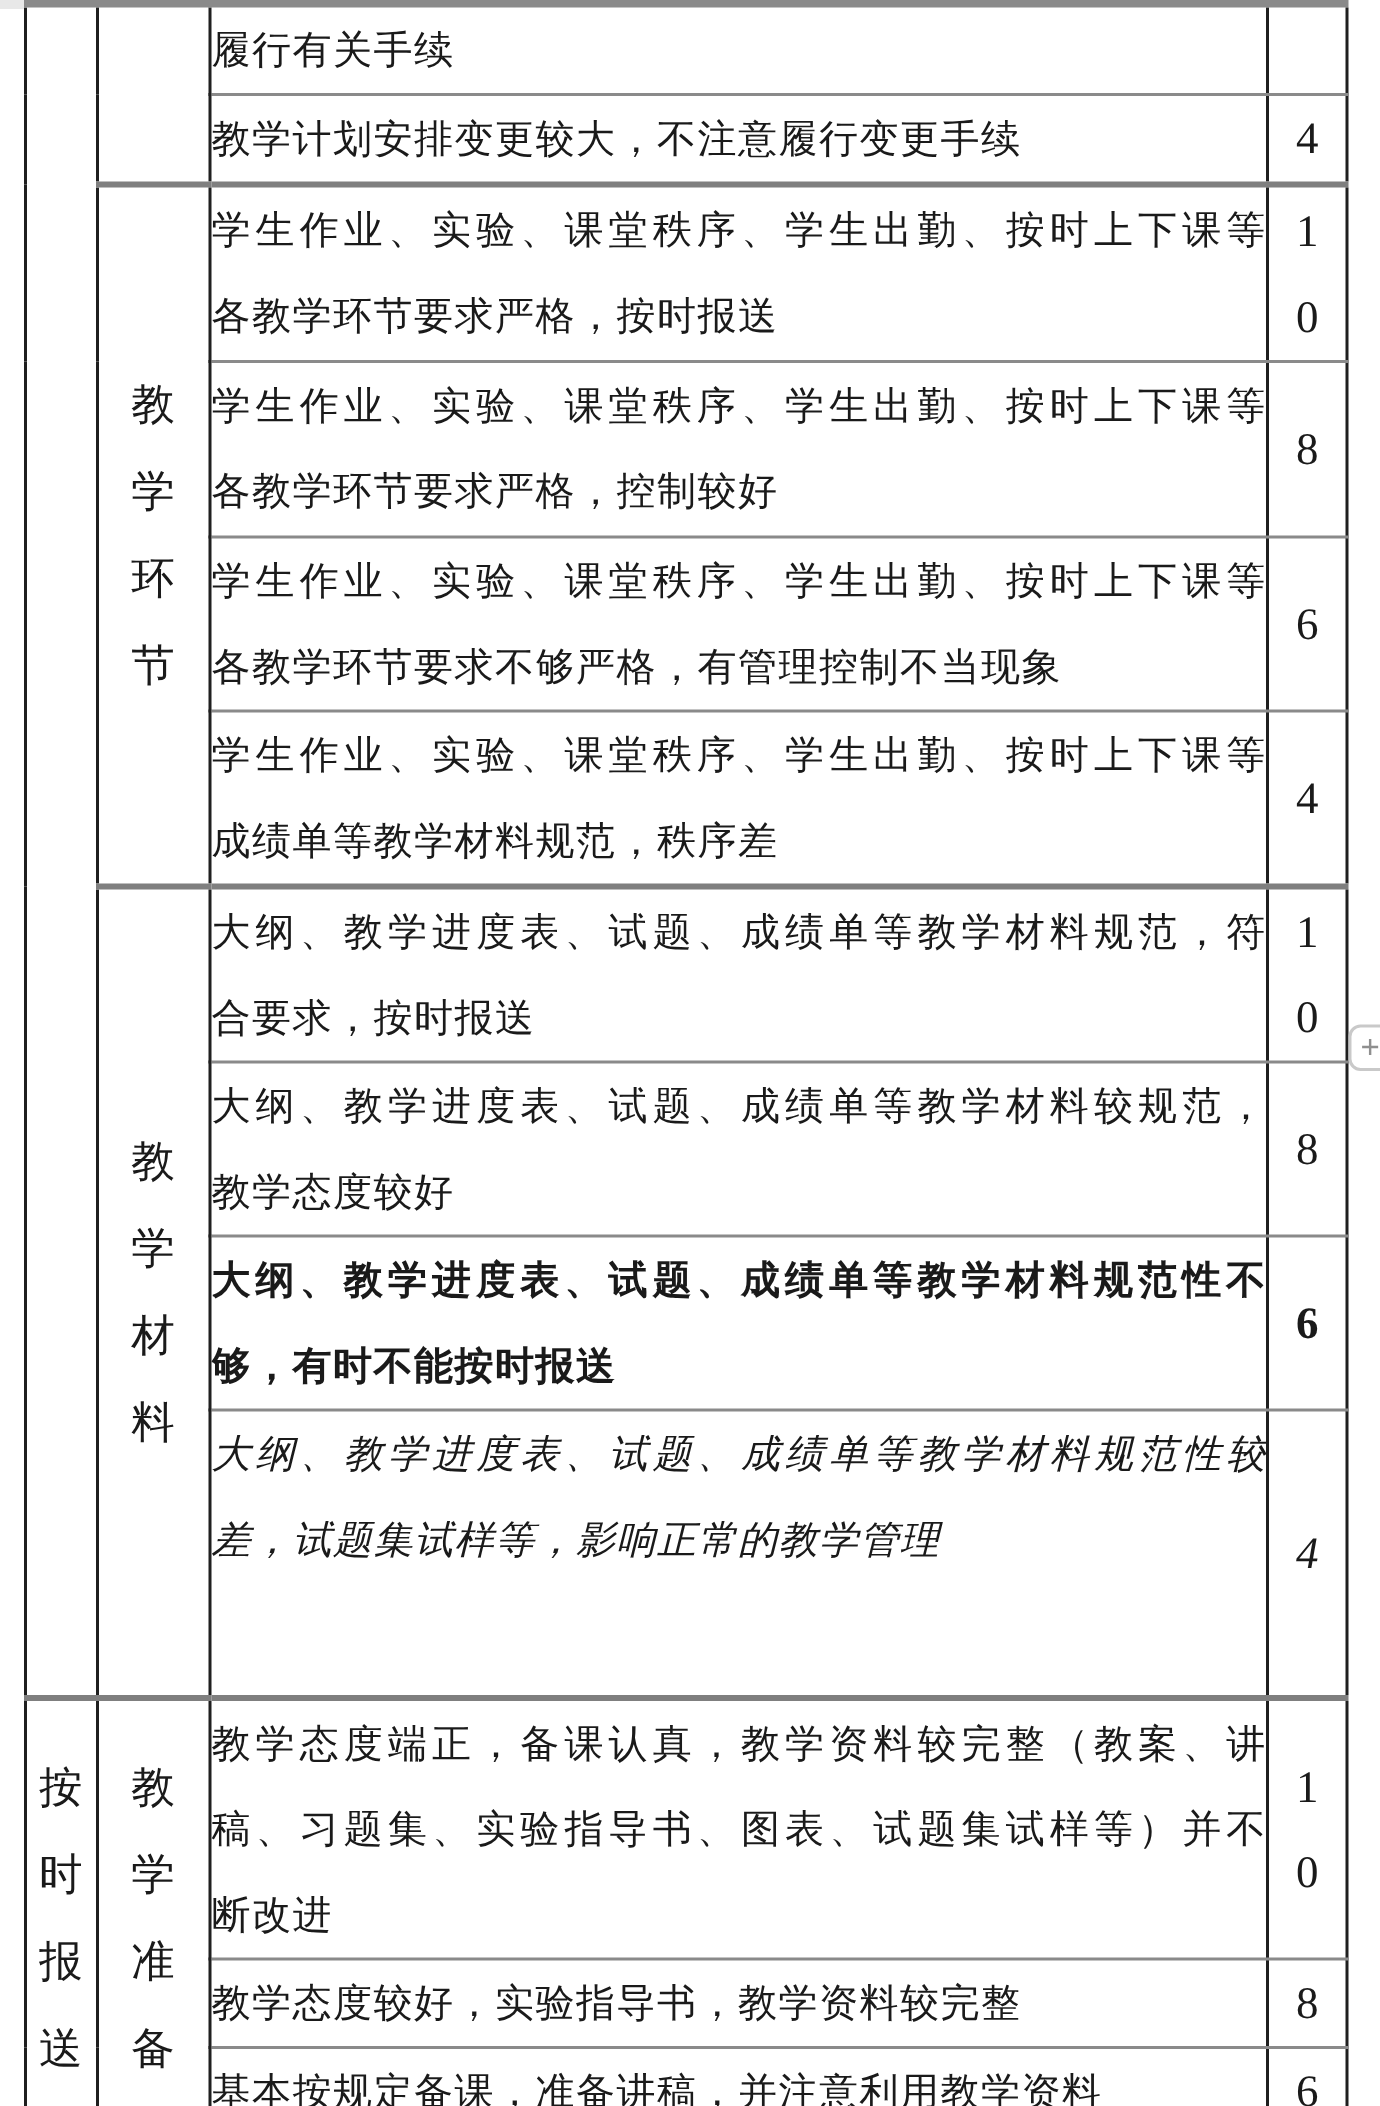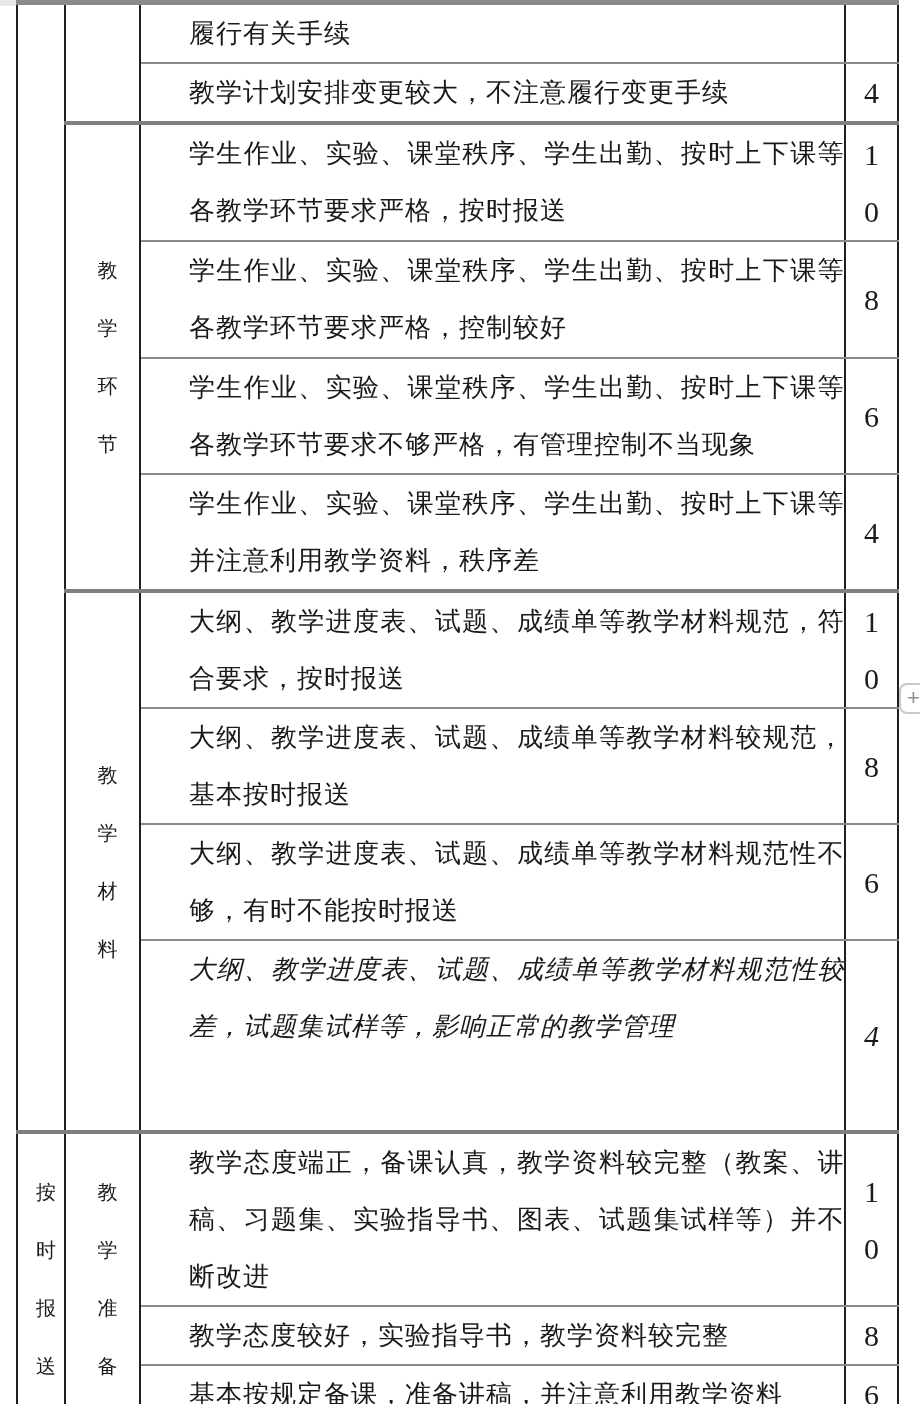--- a/index.html
+++ b/index.html
@@ -39,37 +39,36 @@
   tr.sect > td { border-top: 4px solid #7f7f7f; }
 
   col.c1 { width: 48px; }
   col.c2 { width: 75px; }
   col.c3 { width: 705px; }
   col.c4 { width: 53px; }
 
   td.cat { vertical-align: middle; text-align: center; }
   .vtext {
     width: 30px; margin: 0 auto;
-    font-size: 20px; line-height: 58px;
+    font-size: 29px; line-height: 58px;
     word-break: break-all;
-    text-align: right;
+    text-align: left;
   }
 
   td.desc {
     vertical-align: top;
     padding: 3px 8px 0 11px;
     font-size: 26px;
   }
   .dline {
     line-height: 57px;
     white-space: nowrap;
     text-align: justify;
     text-align-last: justify;
     letter-spacing: 0.5px;
-    padding-left: 48px;
   }
   .dline.last { text-align: left; text-align-last: left; letter-spacing: 1px; }
 
   td.scorecell { vertical-align: middle; text-align: center; }
   .sv {
     width: 22px; margin: 0 auto;
     font-size: 30px; line-height: 57px;
     word-break: break-all;
     text-align: center;
   }
@@ -151,21 +150,21 @@
             <div class="dline">学生作业、实验、课堂秩序、学生出勤、按时上下课等</div>
             <div class="dline last">各教学环节要求不够严格，有管理控制不当现象</div>
           </td>
       <td class="scorecell">
             <div class="sv">6</div>
           </td>
     </tr>
     <tr style="height:112px;">
       <td class="desc">
             <div class="dline">学生作业、实验、课堂秩序、学生出勤、按时上下课等</div>
-            <div class="dline last">并注意利用教学资料，秩序差</div>
+            <div class="dline last">成绩单等教学材料规范，秩序差</div>
           </td>
       <td class="scorecell">
             <div class="sv">4</div>
           </td>
     </tr>
 
     <tr class="sect" style="height:116px;">
       <td class="cat" rowspan="4">
         <div class="vtext">教学材料</div>
       </td>
@@ -173,27 +172,27 @@
             <div class="dline">大纲、教学进度表、试题、成绩单等教学材料规范，符</div>
             <div class="dline last">合要求，按时报送</div>
           </td>
       <td class="scorecell">
             <div class="sv">10</div>
           </td>
     </tr>
     <tr style="height:114px;">
       <td class="desc">
             <div class="dline">大纲、教学进度表、试题、成绩单等教学材料较规范，</div>
-            <div class="dline last">基本按时报送</div>
+            <div class="dline last">教学态度较好</div>
           </td>
       <td class="scorecell">
             <div class="sv">8</div>
           </td>
     </tr>
-    <tr style="height:115px;">
+    <tr style="height:115px;font-weight:bold;">
       <td class="desc">
             <div class="dline">大纲、教学进度表、试题、成绩单等教学材料规范性不</div>
             <div class="dline last">够，有时不能按时报送</div>
           </td>
       <td class="scorecell">
             <div class="sv">6</div>
           </td>
     </tr>
     <tr style="height:192px;font-style:italic;">
       <td class="desc">

